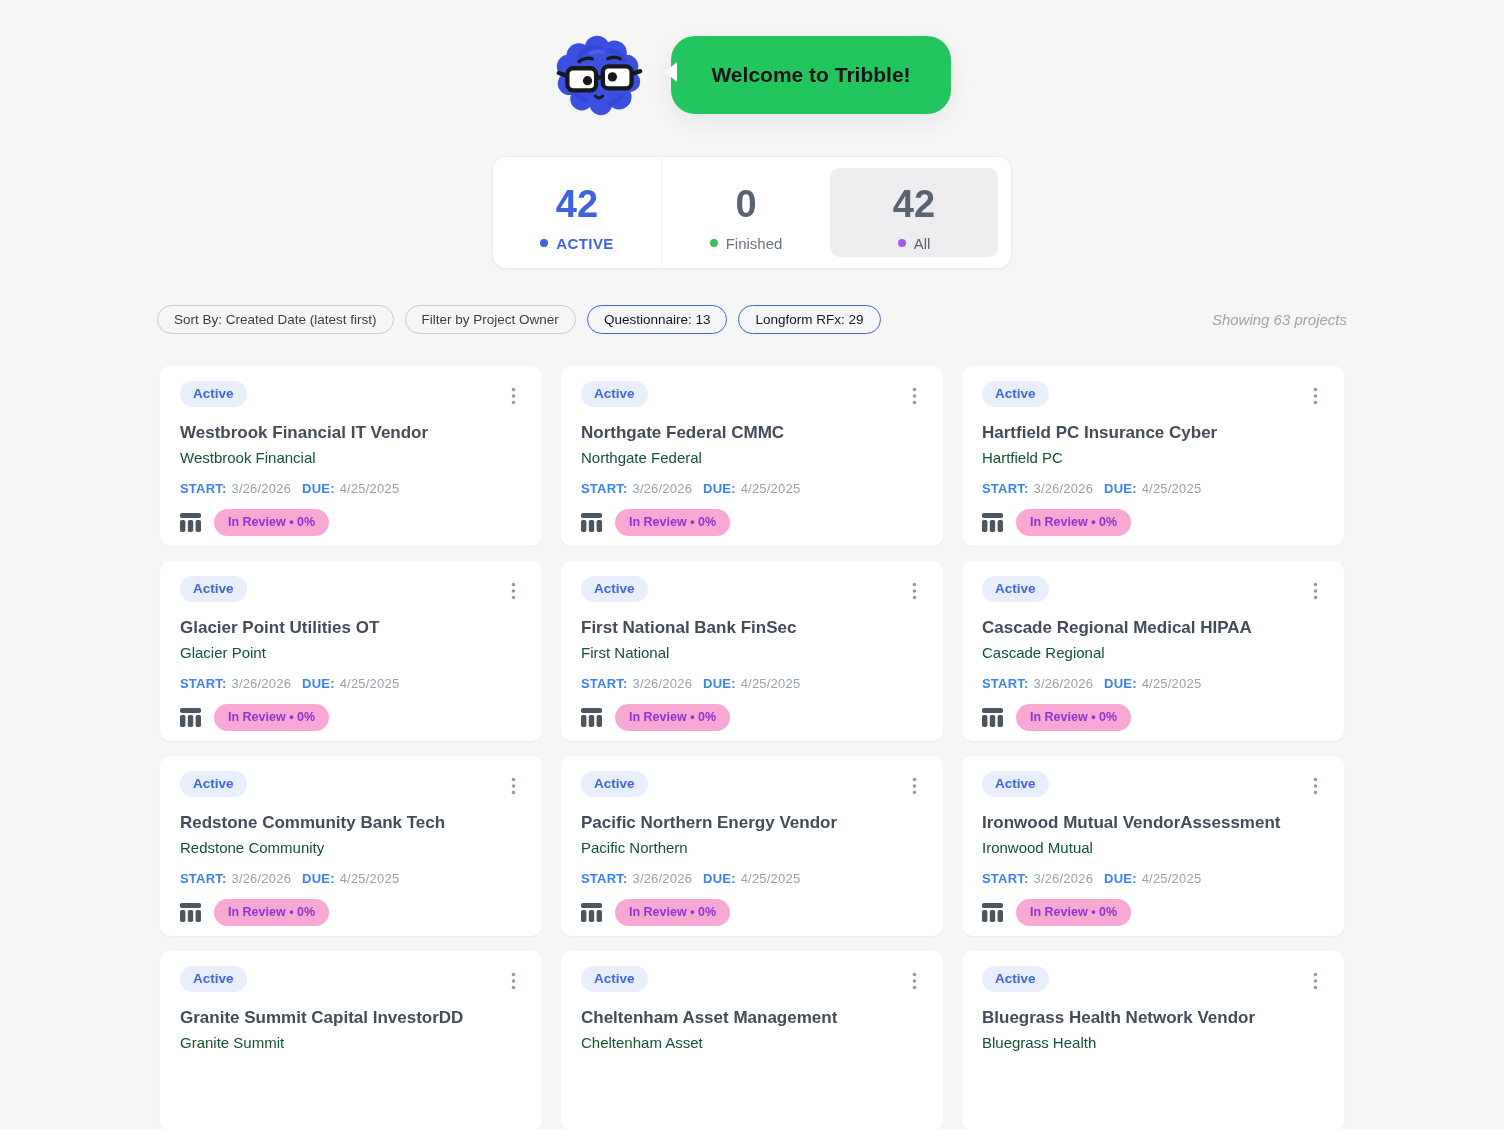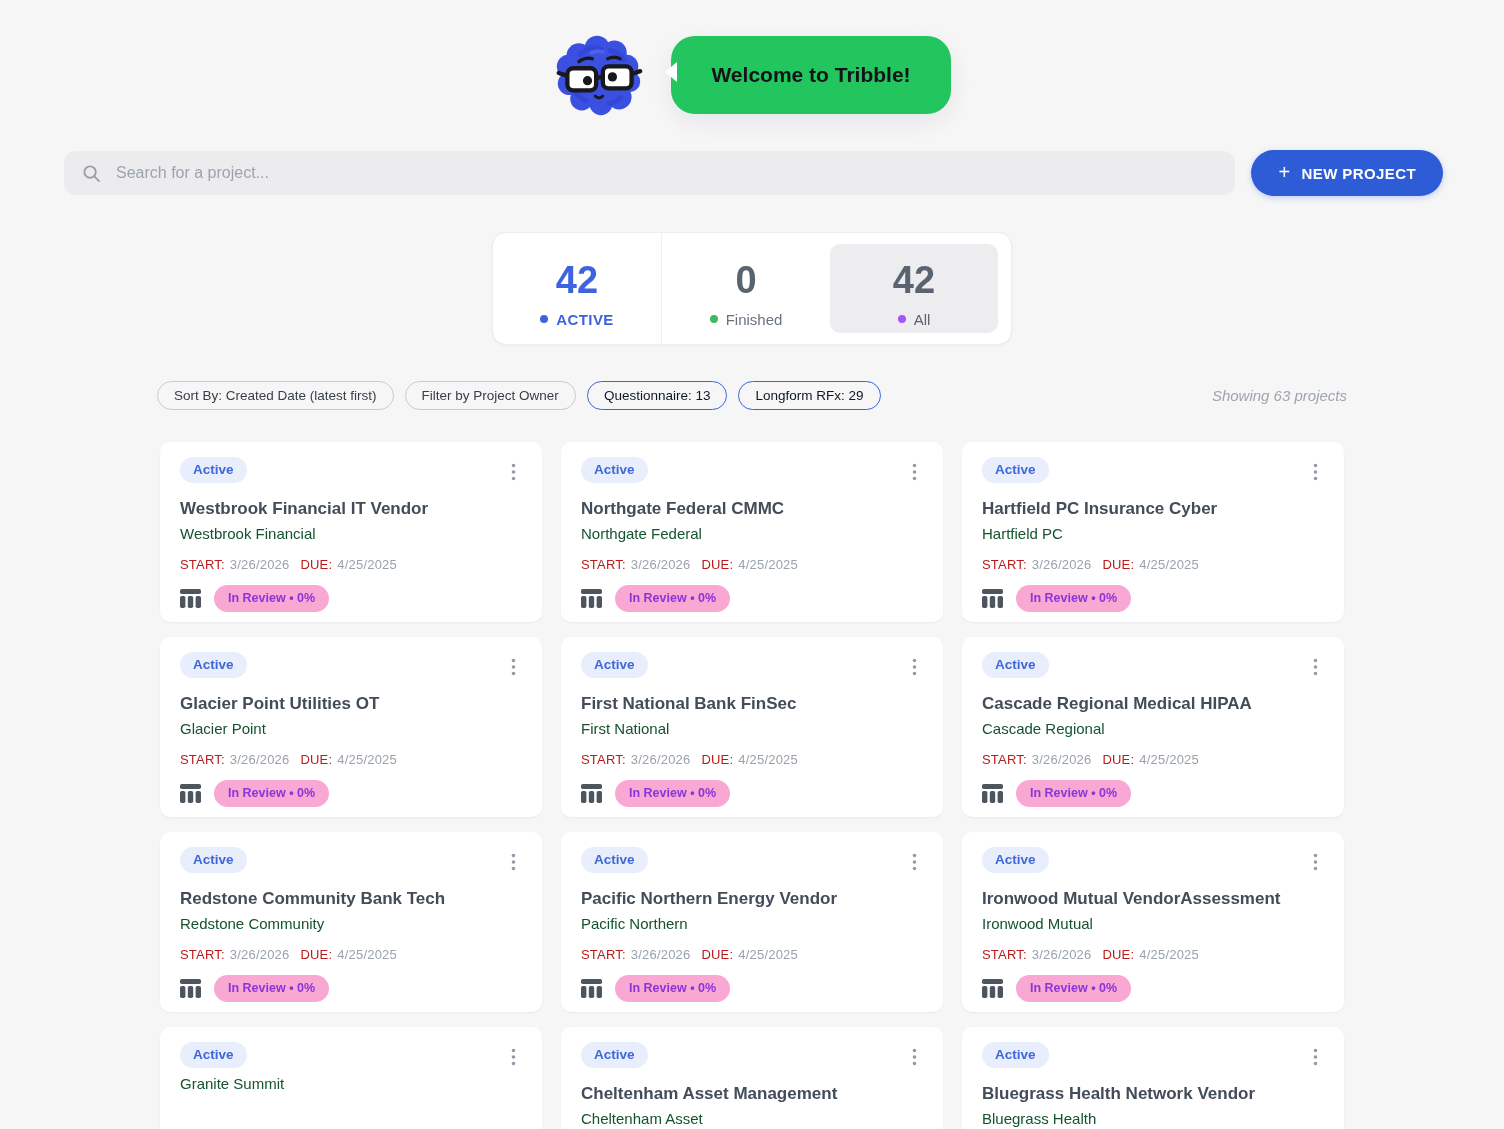--- a/index.html
+++ b/index.html
@@ -90,21 +90,21 @@
   .card-top { display: flex; justify-content: space-between; align-items: flex-start; }
   .badge {
     background: #e8eefb; color: #3e68d9; font-size: 13.5px; font-weight: 700;
     padding: 5px 13px; border-radius: 999px; line-height: 1.2;
   }
   .kebab { background: none; border: none; padding: 4px 6px; cursor: pointer; margin-top: 2px; }
   .kebab svg { display: block; fill: #949ba6; }
   .card-title { margin: 13px 0 0; font-size: 17px; font-weight: 700; color: #434c59; line-height: 22px; }
   .card-subtitle { margin-top: 3px; font-size: 15px; color: #14532d; line-height: 21px; }
   .card-dates { margin-top: 13px; display: flex; align-items: center; font-size: 13px; letter-spacing: .2px; }
-  .dl { color: #b91c1c; font-weight: 400; margin-right: 5px; }
+  .dl { color: #3b82f6; font-weight: 700; margin-right: 5px; }
   .dv { color: #9aa2ac; margin-right: 11px; }
   .dv:last-child { margin-right: 0; }
   .card-footer { margin-top: 13px; display: flex; align-items: center; gap: 13px; }
   .table-icon svg { display: block; fill: #4d565f; }
   .review-pill {
     background: #f9a8d4; color: #8a35d8; font-size: 12.5px; font-weight: 700;
     padding: 6px 14px; border-radius: 999px; line-height: 1.2;
   }
 </style>
 </head>
@@ -148,33 +148,20 @@
         <path d="M27 35 q7 -5 14 -3" stroke="#17191d" stroke-width="3.5" fill="none" stroke-linecap="round"></path>
         <path d="M57 32 q7 -3 13 0" stroke="#17191d" stroke-width="3.5" fill="none" stroke-linecap="round"></path>
         <path d="M44 71 q4 4 8 0" stroke="#17191d" stroke-width="3" fill="none" stroke-linecap="round"></path>
       </svg>
     </div>
     <div class="bubble">
       <span>Welcome to Tribble!</span>
     </div>
   </header>
 
-  <div class="search-row">
-    <div class="search-box">
-      <svg width="19" height="19" viewBox="0 0 20 20">
-        <circle cx="8.5" cy="8.5" r="6" fill="none" stroke="#9aa0aa" stroke-width="2"></circle>
-        <path d="M13 13 L18 18" stroke="#9aa0aa" stroke-width="2" stroke-linecap="round"></path>
-      </svg>
-      <input type="text" class="search-input" placeholder="Search for a project..." style="">
-    </div>
-    <button class="new-project">
-      <span class="plus">+</span>
-      <span>NEW PROJECT</span>
-    </button>
-  </div>
 
   <div class="stats-card">
     <div class="stat stat-active">
       <div class="stat-value">42</div>
       <div class="stat-label">
         <span class="dot dot-blue"></span>
         <span>ACTIVE</span>
       </div>
     </div>
     <div class="stat stat-finished">
@@ -494,20 +481,21 @@
     <div class="card-top">
       <span class="badge">Active</span>
       <button class="kebab">
         <svg width="5" height="18" viewBox="0 0 5 18">
           <circle cx="2.5" cy="2.5" r="1.8"></circle>
               <circle cx="2.5" cy="9" r="1.8"></circle>
               <circle cx="2.5" cy="15.5" r="1.8"></circle>
         </svg>
       </button>
     </div>
+    <h3 class="card-title">Granite Summit Capital InvestorDD</h3>
     <div class="card-subtitle">Granite Summit</div>
 
   </article>
 
   <article class="card">
     <div class="card-top">
       <span class="badge">Active</span>
       <button class="kebab">
         <svg width="5" height="18" viewBox="0 0 5 18">
           <circle cx="2.5" cy="2.5" r="1.8"></circle>

